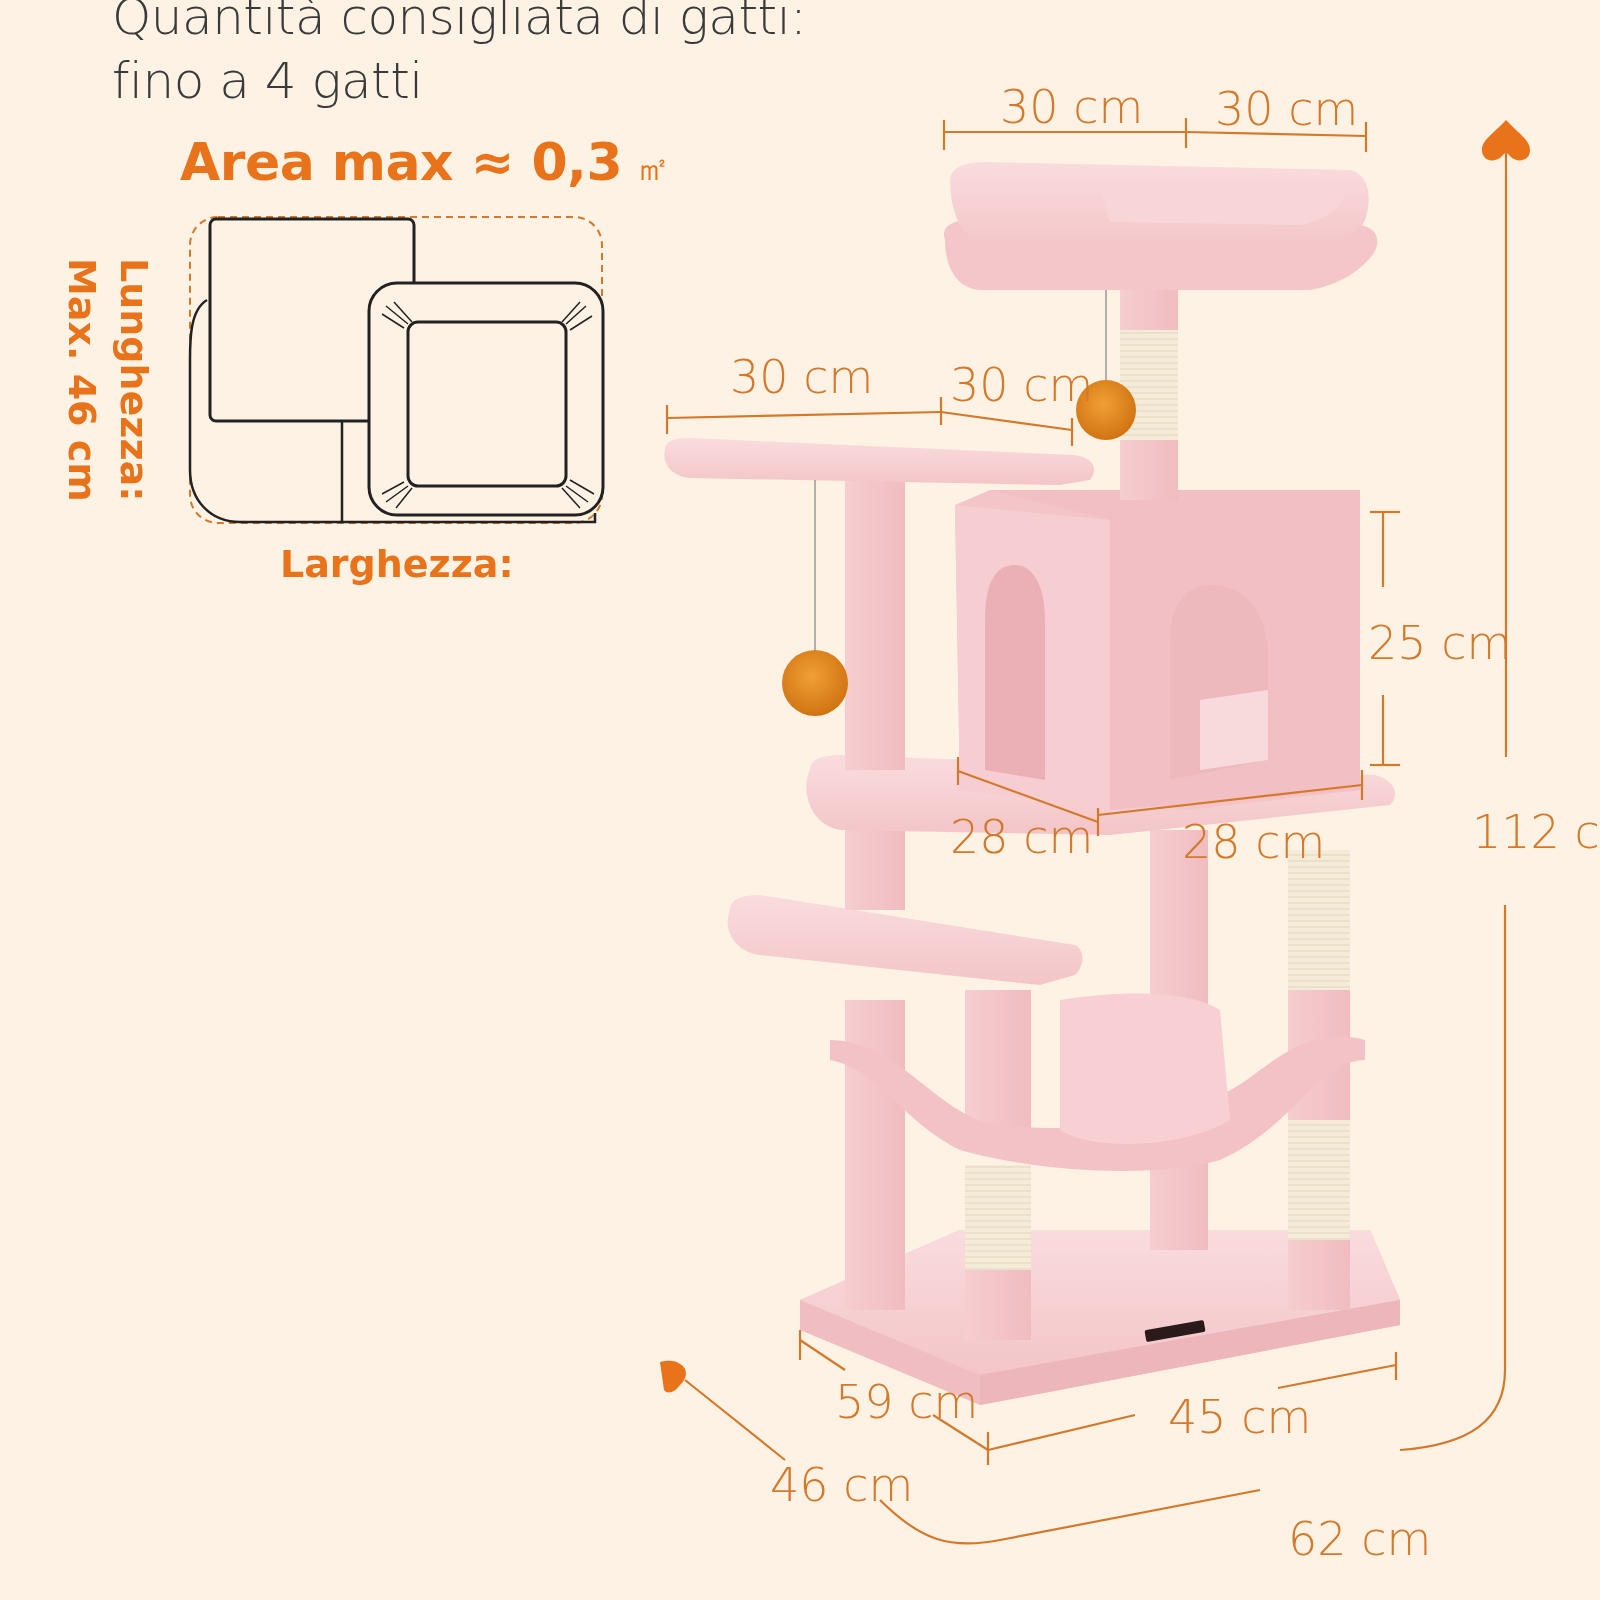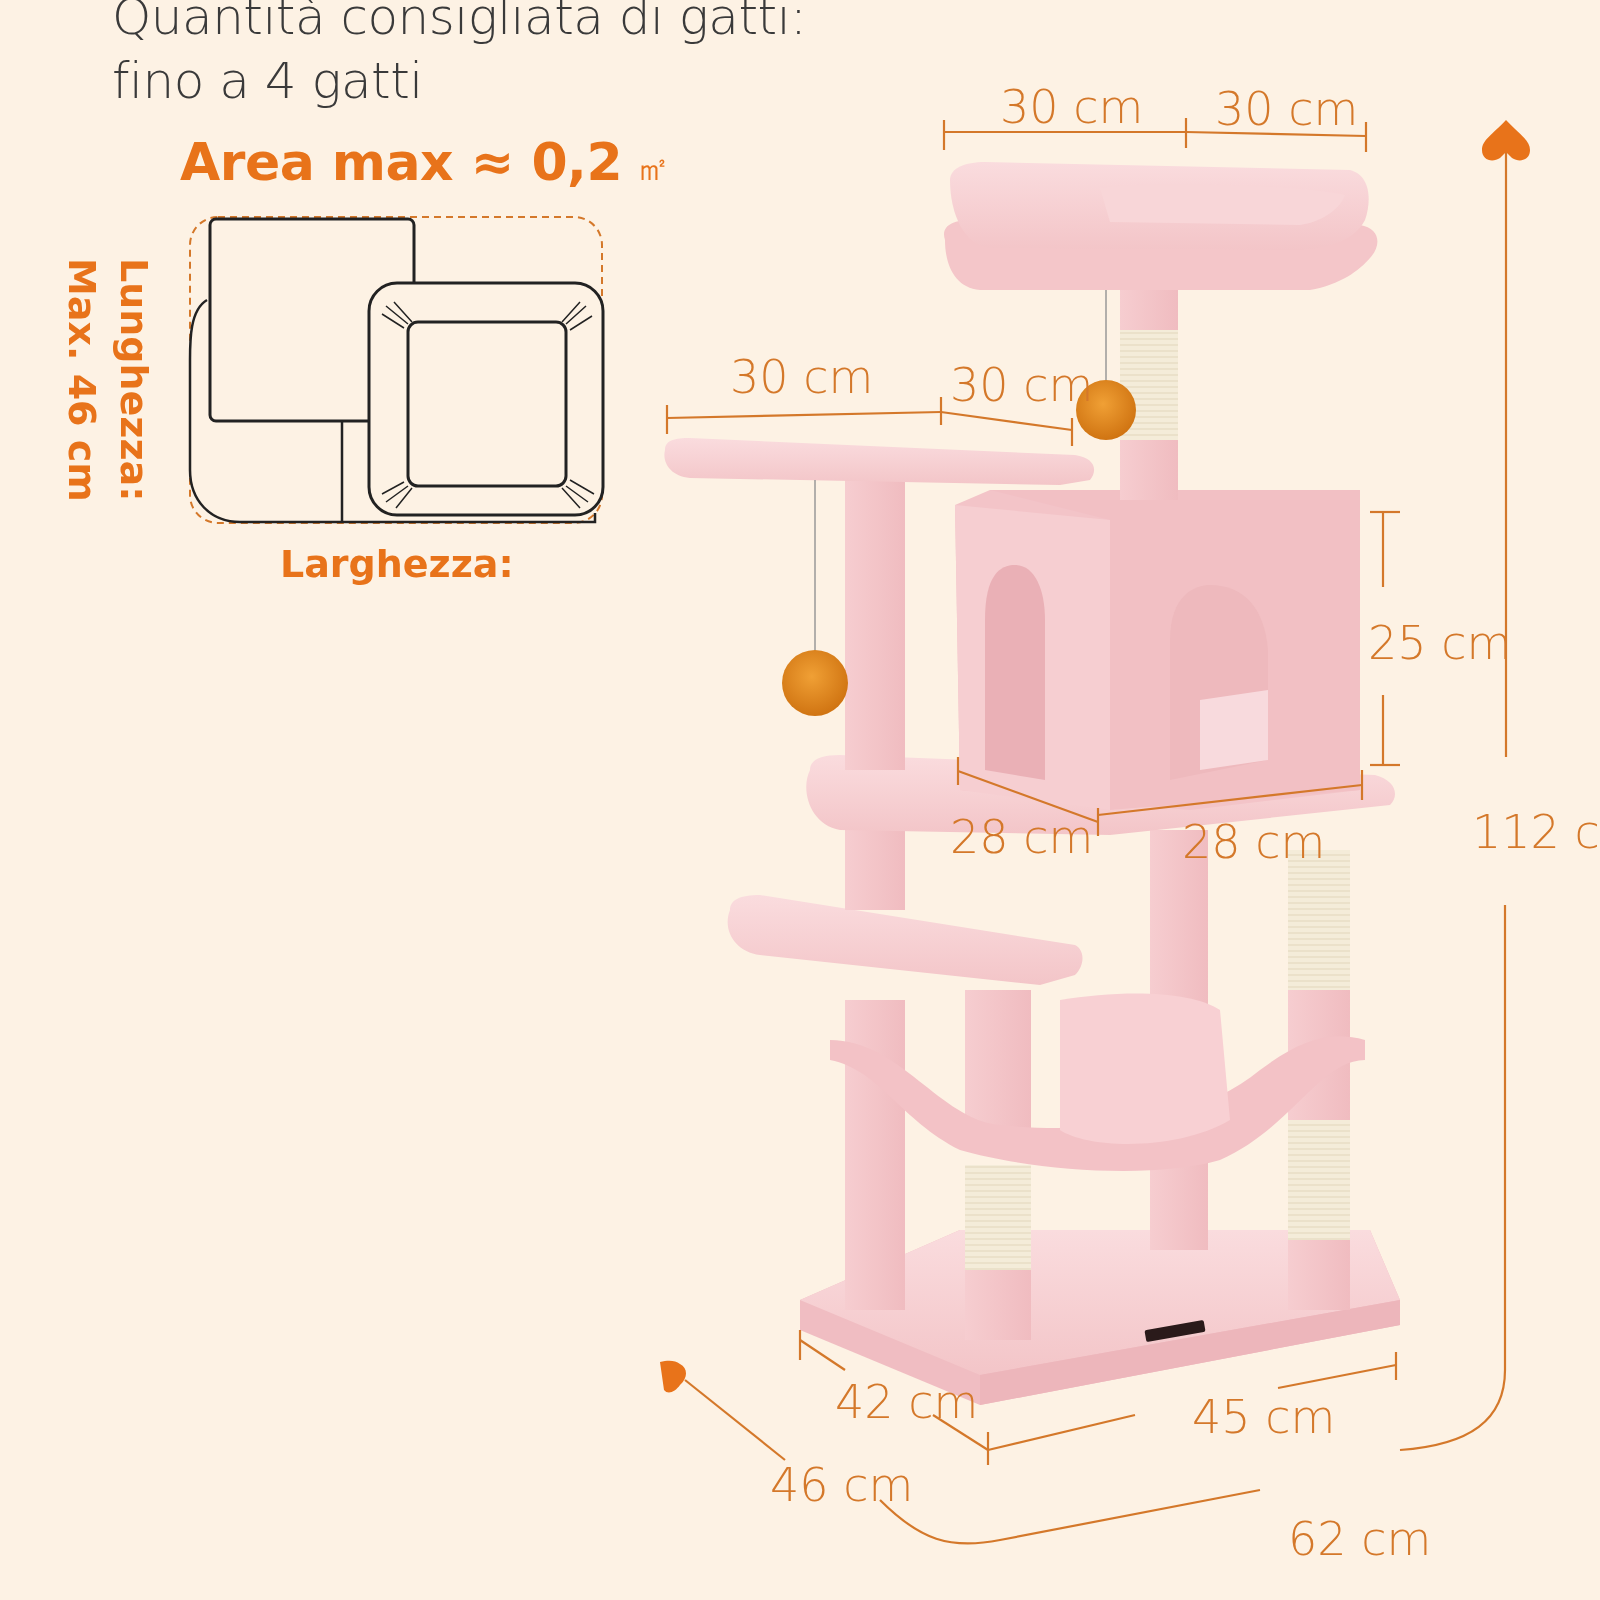--- a/index.html
+++ b/index.html
@@ -13,21 +13,21 @@
   .vertical-label { transform-origin:left top; transform:rotate(90deg); }
   svg { position:absolute; left:0; top:0; }
 </style>
 </head>
 <body>
 
 <div class="abs title-line" style="left:112px; top:-12px;">Quantità consigliata di gatti:</div>
 <div class="abs title-line" style="left:112px; top:52px;">fino a 4 gatti</div>
 
 <div class="abs area-title" style="left:180px; top:132px;">
-  <span>Area max ≈ 0,2</span><span class="sup">㎡</span>
+  <span>Area max ≈ 0,3</span><span class="sup">㎡</span>
 </div>
 
 <svg width="1600" height="1600" viewBox="0 0 1600 1600">
 
   <rect x="190" y="217" width="412" height="306" rx="28" fill="none" stroke="#d4782a" stroke-width="2" stroke-dasharray="7,5"></rect>
 
   <path d="M207 300 C 190 310, 190 340, 190 360 L190 470 C 190 500, 210 522, 240 522 L 595 522 L 595 513" fill="none" stroke="#222" stroke-width="2.5"></path>
 
   <rect x="210" y="219" width="204" height="202" rx="6" fill="#fdf2e4" stroke="#222" stroke-width="3"></rect>
   <line x1="342" y1="421" x2="342" y2="522" stroke="#222" stroke-width="2.5"></line>
@@ -171,16 +171,16 @@
 </svg>
 
 <div class="abs dim" style="left:1000px; top:80px;">30 cm</div>
 <div class="abs dim" style="left:1215px; top:82px;">30 cm</div>
 <div class="abs dim" style="left:730px; top:350px;">30 cm</div>
 <div class="abs dim" style="left:950px; top:358px;">30 cm</div>
 <div class="abs dim" style="left:1368px; top:616px;">25 cm</div>
 <div class="abs dim" style="left:950px; top:810px;">28 cm</div>
 <div class="abs dim" style="left:1182px; top:815px;">28 cm</div>
 <div class="abs dim" style="left:1450px; top:805px;margin-left:22px;">112 cm</div>
-<div class="abs dim" style="left:835px; top:1375px;">42 cm</div>
-<div class="abs dim" style="left:1168px; top:1390px;margin-left:24px;">45 cm</div>
+<div class="abs dim" style="left:835px; top:1375px;">59 cm</div>
+<div class="abs dim" style="left:1168px; top:1390px;">45 cm</div>
 <div class="abs dim" style="left:770px; top:1458px;">46 cm</div>
 <div class="abs dim" style="left:1288px; top:1512px;text-align:center;">62 cm</div>
 
 </body></html>

